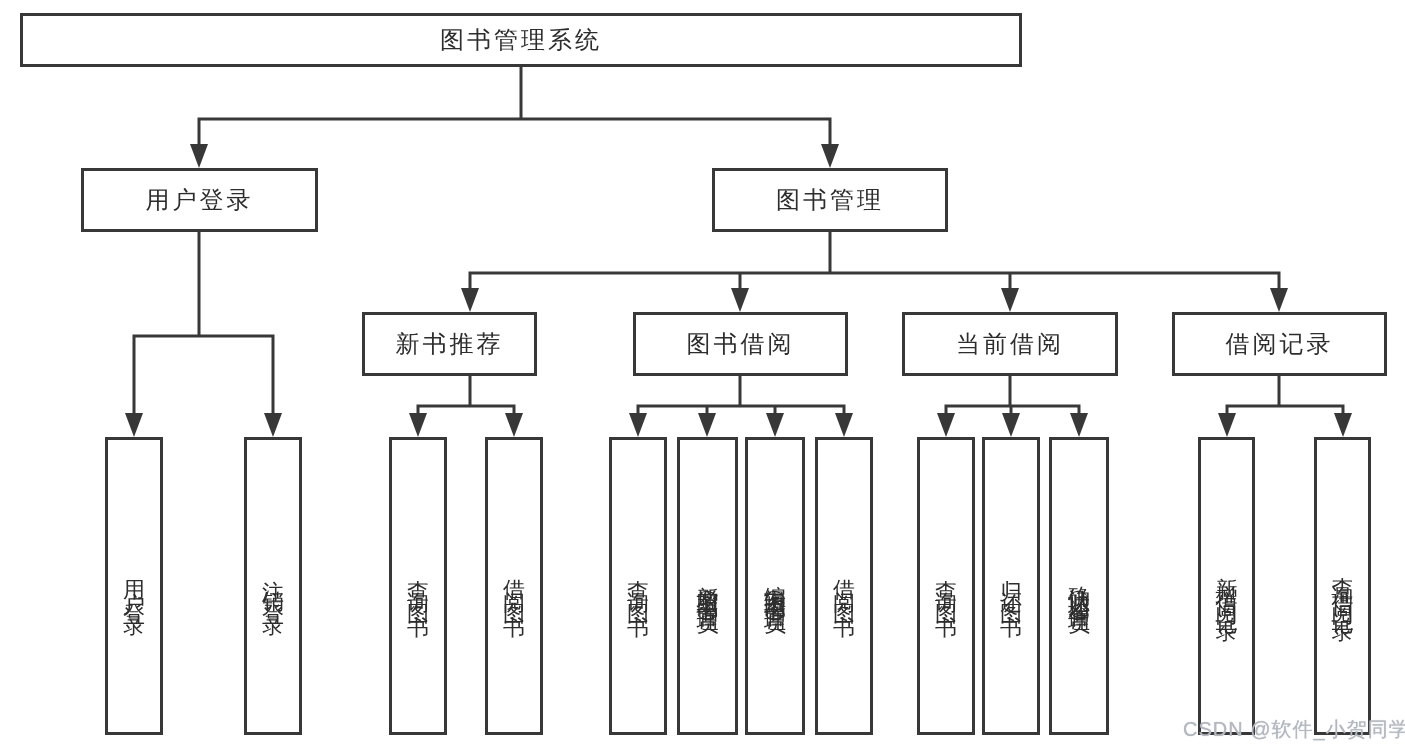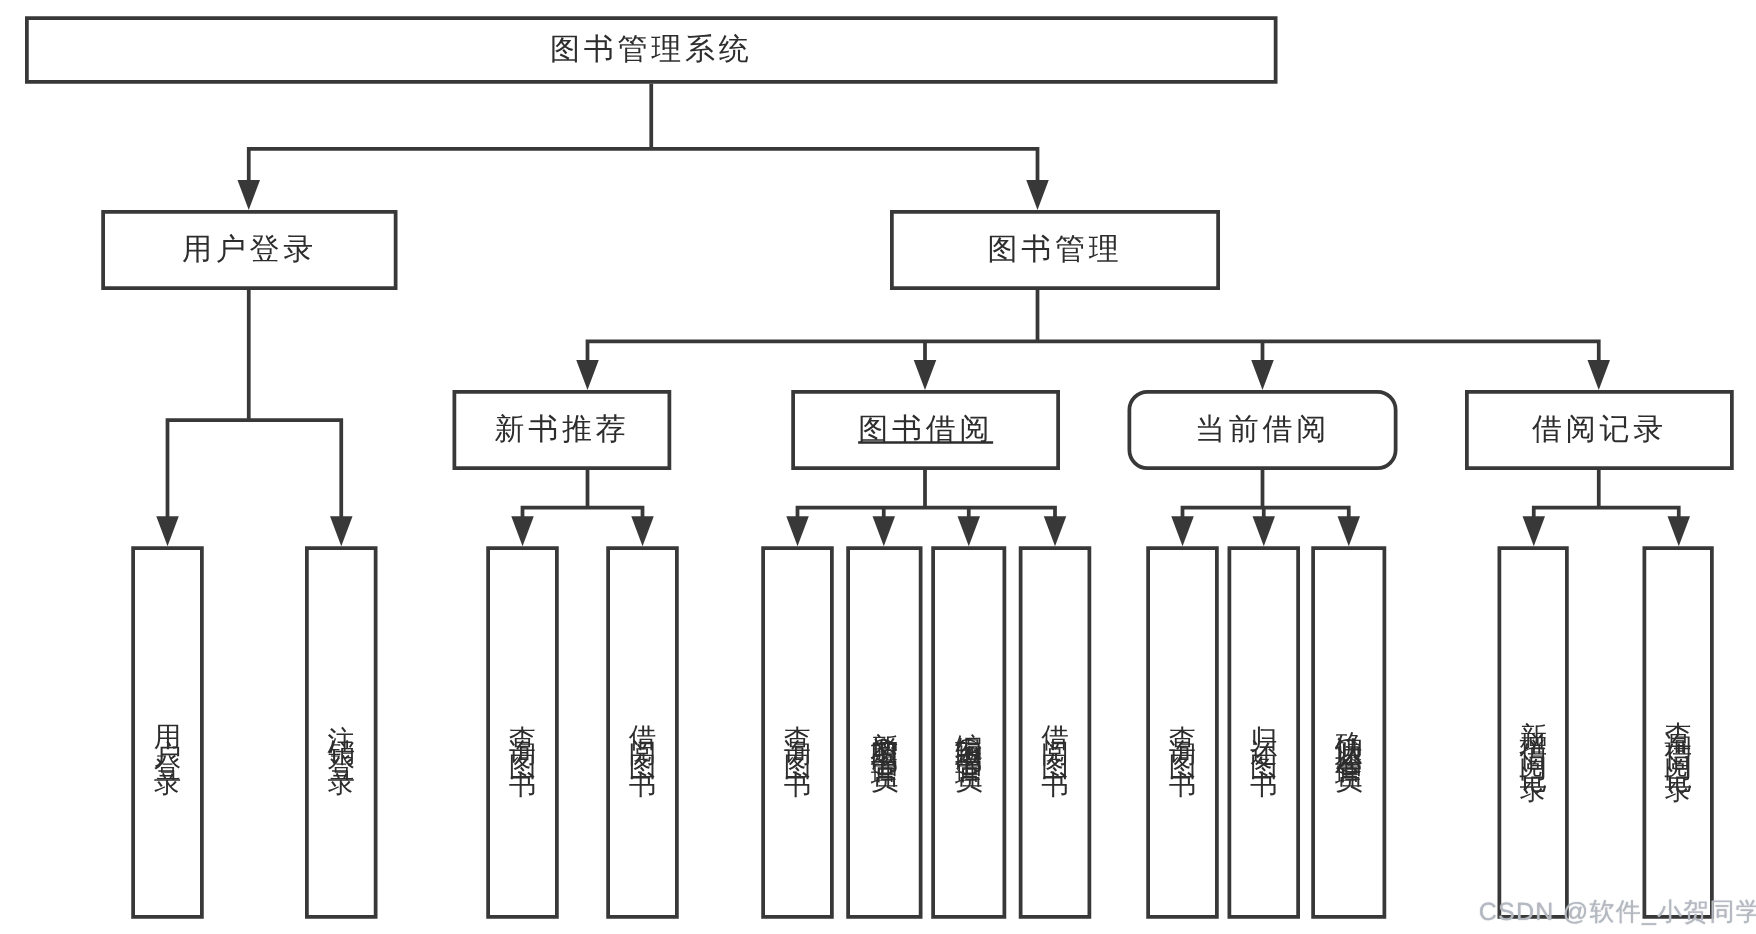--- a/index.html
+++ b/index.html
@@ -26,24 +26,24 @@
   .vlabel{
     writing-mode:vertical-rl;text-orientation:mixed;
     font-size:22px;line-height:1;white-space:nowrap;
   }
   .v4{letter-spacing:12px;}
   .v6{letter-spacing:9px;}
   .v10{letter-spacing:4px;}
   
   .n-root{left:20px;top:13px;width:1002px;height:54px;}
   .n-l1a{left:81px;top:168px;width:237px;height:64px;}
-  .n-l1b{left:712px;top:168px;width:264px;height:64px;}
+  .n-l1b{left:712px;top:168px;width:236px;height:64px;}
   .n-l2a{left:362px;top:312px;width:175px;height:64px;}
-  .n-l2b{left:633px;top:312px;width:215px;height:64px;text-decoration:underline;}
-  .n-l2c{left:902px;top:312px;width:216px;height:64px;border-radius:16px;}
+  .n-l2b{left:633px;top:312px;width:215px;height:64px;}
+  .n-l2c{left:902px;top:312px;width:216px;height:64px;}
   .n-l2d{left:1172px;top:312px;width:215px;height:64px;}
   .leaf{top:437px;height:298px;}
   .n-a1{left:105px;width:58px;}
   .n-a2{left:244px;width:58px;}
   .n-b1{left:389px;width:58px;}
   .n-b2{left:485px;width:58px;}
   .n-c1{left:609px;width:58px;}
   .n-c2{left:677px;width:61px;}
   .n-c3{left:745px;width:60px;}
   .n-c4{left:815px;width:58px;}

